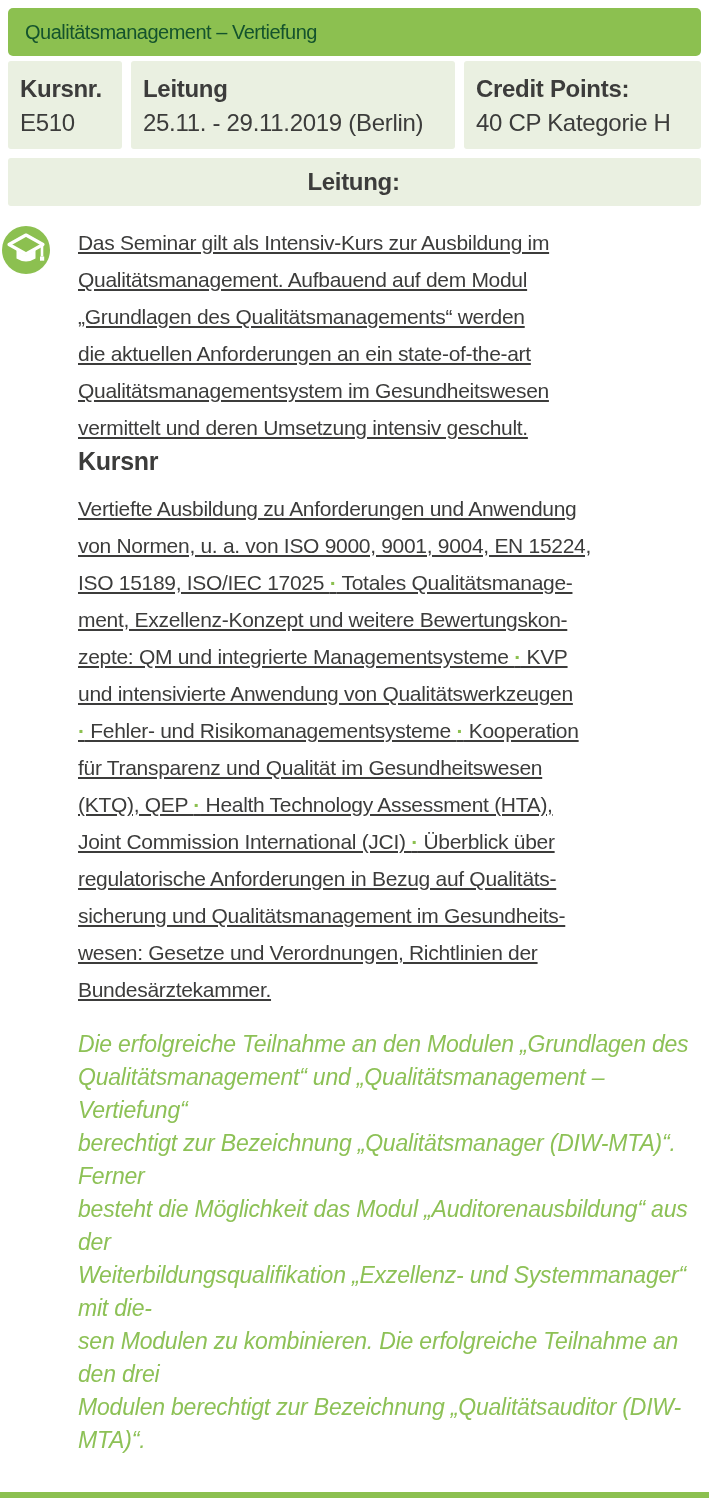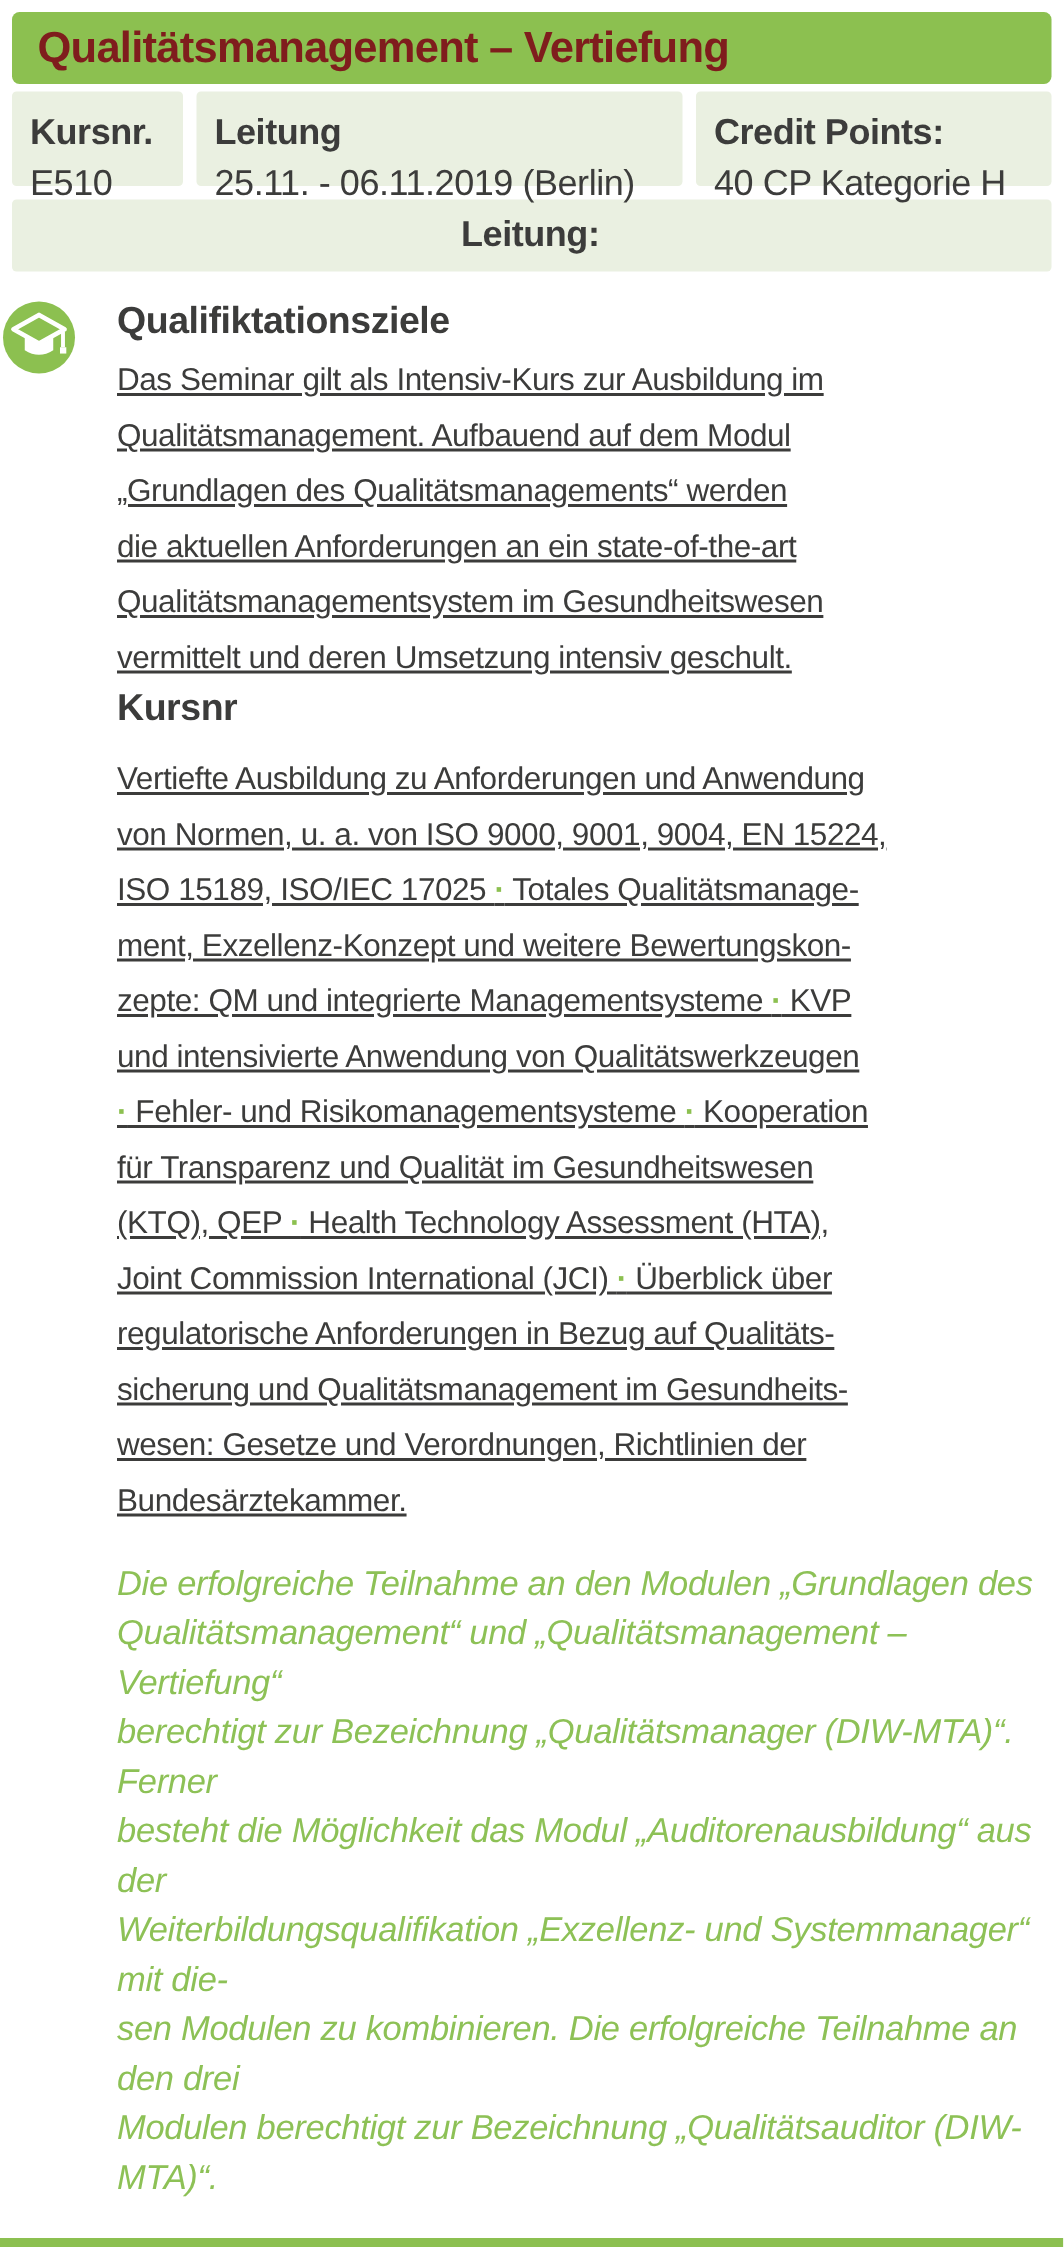--- a/index.html
+++ b/index.html
@@ -8,27 +8,27 @@
     font-family:"Liberation Sans", sans-serif; color:#3c3c3b; overflow:hidden;
     letter-spacing:-0.3px;
   }
   
   .titlebar {
     margin:8px 8px 0 8px; height:48px; border-radius:5px;
     background:var(--green); display:flex; align-items:center; padding-left:17px;
     box-sizing:border-box;
   }
   .titlebar h1 {
-    margin:0; font-size:29px; font-weight:bold; color:#7f1d1d; letter-spacing:-0.5px;
+    margin:0; font-size:20px; font-weight:normal; color:#14532d; letter-spacing:-0.5px;
   }
   
   .info-row { margin:5px 8px 0 8px; display:flex; gap:9px; }
   .cell {
     background:var(--lightgreen); border-radius:3px; box-sizing:border-box;
-    padding:12px 12px 10px 12px; height:63px;
+    padding:12px 12px 10px 12px; height:88px;
   }
   .cell .lbl { font-weight:bold; font-size:24px; line-height:32px; }
   .cell .val { font-size:24px; line-height:36px; white-space:nowrap; }
   .cell-kursnr { width:114px; }
   .cell-zeitraum { width:324px; }
   .cell-credits { flex:1; }
   
   .leitung {
     margin:9px 8px 0 8px; background:var(--lightgreen); border-radius:3px;
     padding:8px 14px 8px 12px; font-size:24px; line-height:32px;text-align:center;
@@ -65,21 +65,21 @@
     <h1>Qualitätsmanagement – Vertiefung</h1>
   </div>
 
   <div class="info-row">
     <div class="cell cell-kursnr">
       <div class="lbl">Kursnr.</div>
       <div class="val">E510</div>
     </div>
     <div class="cell cell-zeitraum">
       <div class="lbl">Leitung</div>
-      <div class="val">25.11. - 06.11.2019 (Berlin)</div>
+      <div class="val">25.11. - 29.11.2019 (Berlin)</div>
     </div>
     <div class="cell cell-credits">
       <div class="lbl">Credit Points:</div>
       <div class="val">40 CP Kategorie H</div>
     </div>
   </div>
 
   <div class="leitung">
     <div class="lbl">Leitung:</div>
   </div>
@@ -87,21 +87,20 @@
   <div class="section sec-qualif">
     <div class="badge">
       <svg width="48" height="48" viewBox="0 0 48 48" aria-hidden="true">
         <polygon points="24,9 41,18.5 24,28 7,18.5" fill="none" stroke="#ffffff" stroke-width="3.2" stroke-linejoin="round"></polygon>
         <path d="M14.5,24 L14.5,32.5 Q24,38.5 33.5,32.5 L33.5,24 L24,29.2 Z" fill="#ffffff"></path>
         <line x1="40" y1="20" x2="40" y2="30.5" stroke="#ffffff" stroke-width="2.6"></line>
         <rect x="38" y="30.5" width="4.2" height="4.2" fill="#ffffff"></rect>
       </svg>
     </div>
     <div class="sec-body">
-      <h3 class="sec-heading">Qualifiktationsziele</h3>
       <div class="para">Das Seminar gilt als Intensiv-Kurs zur Ausbildung im<br>Qualitätsmanagement. Aufbauend auf dem Modul<br>„Grundlagen des Qualitätsmanagements“ werden<br>die aktuellen Anforderungen an ein state-of-the-art<br>Qualitätsmanagementsystem im Gesundheitswesen<br>vermittelt und deren Umsetzung intensiv geschult.</div>
 
       <h3 class="sec-heading heading-inhalte">Kursnr</h3>
       <div class="para para-inhalte">Vertiefte Ausbildung zu Anforderungen und Anwendung<br>von Normen, u. a. von ISO 9000, 9001, 9004, EN 15224,<br>ISO 15189, ISO/IEC 17025 <span class="gdot">·</span> Totales Qualitätsmanage-<br>ment, Exzellenz-Konzept und weitere Bewertungskon-<br>zepte: QM und integrierte Managementsysteme <span class="gdot">·</span> KVP<br>und intensivierte Anwendung von Qualitätswerkzeugen<br><span class="gdot">·</span> Fehler- und Risikomanagementsysteme <span class="gdot">·</span> Kooperation<br>für Transparenz und Qualität im Gesundheitswesen<br>(KTQ), QEP <span class="gdot">·</span> Health Technology Assessment (HTA),<br>Joint Commission International (JCI) <span class="gdot">·</span> Überblick über<br>regulatorische Anforderungen in Bezug auf Qualitäts-<br>sicherung und Qualitätsmanagement im Gesundheits-<br>wesen: Gesetze und Verordnungen, Richtlinien der<br>Bundesärztekammer.</div>
 
       <div class="note">Die erfolgreiche Teilnahme an den Modulen „Grundlagen des<br>Qualitätsmanagement“ und „Qualitätsmanagement – Vertiefung“<br>berechtigt zur Bezeichnung „Qualitätsmanager (DIW-MTA)“. Ferner<br>besteht die Möglichkeit das Modul „Auditorenausbildung“ aus der<br>Weiterbildungsqualifikation „Exzellenz- und Systemmanager“ mit die-<br>sen Modulen zu kombinieren. Die erfolgreiche Teilnahme an den drei<br>Modulen berechtigt zur Bezeichnung „Qualitätsauditor (DIW-MTA)“.</div>
     </div>
   </div>
 
   <div class="bottom-bar"></div>

